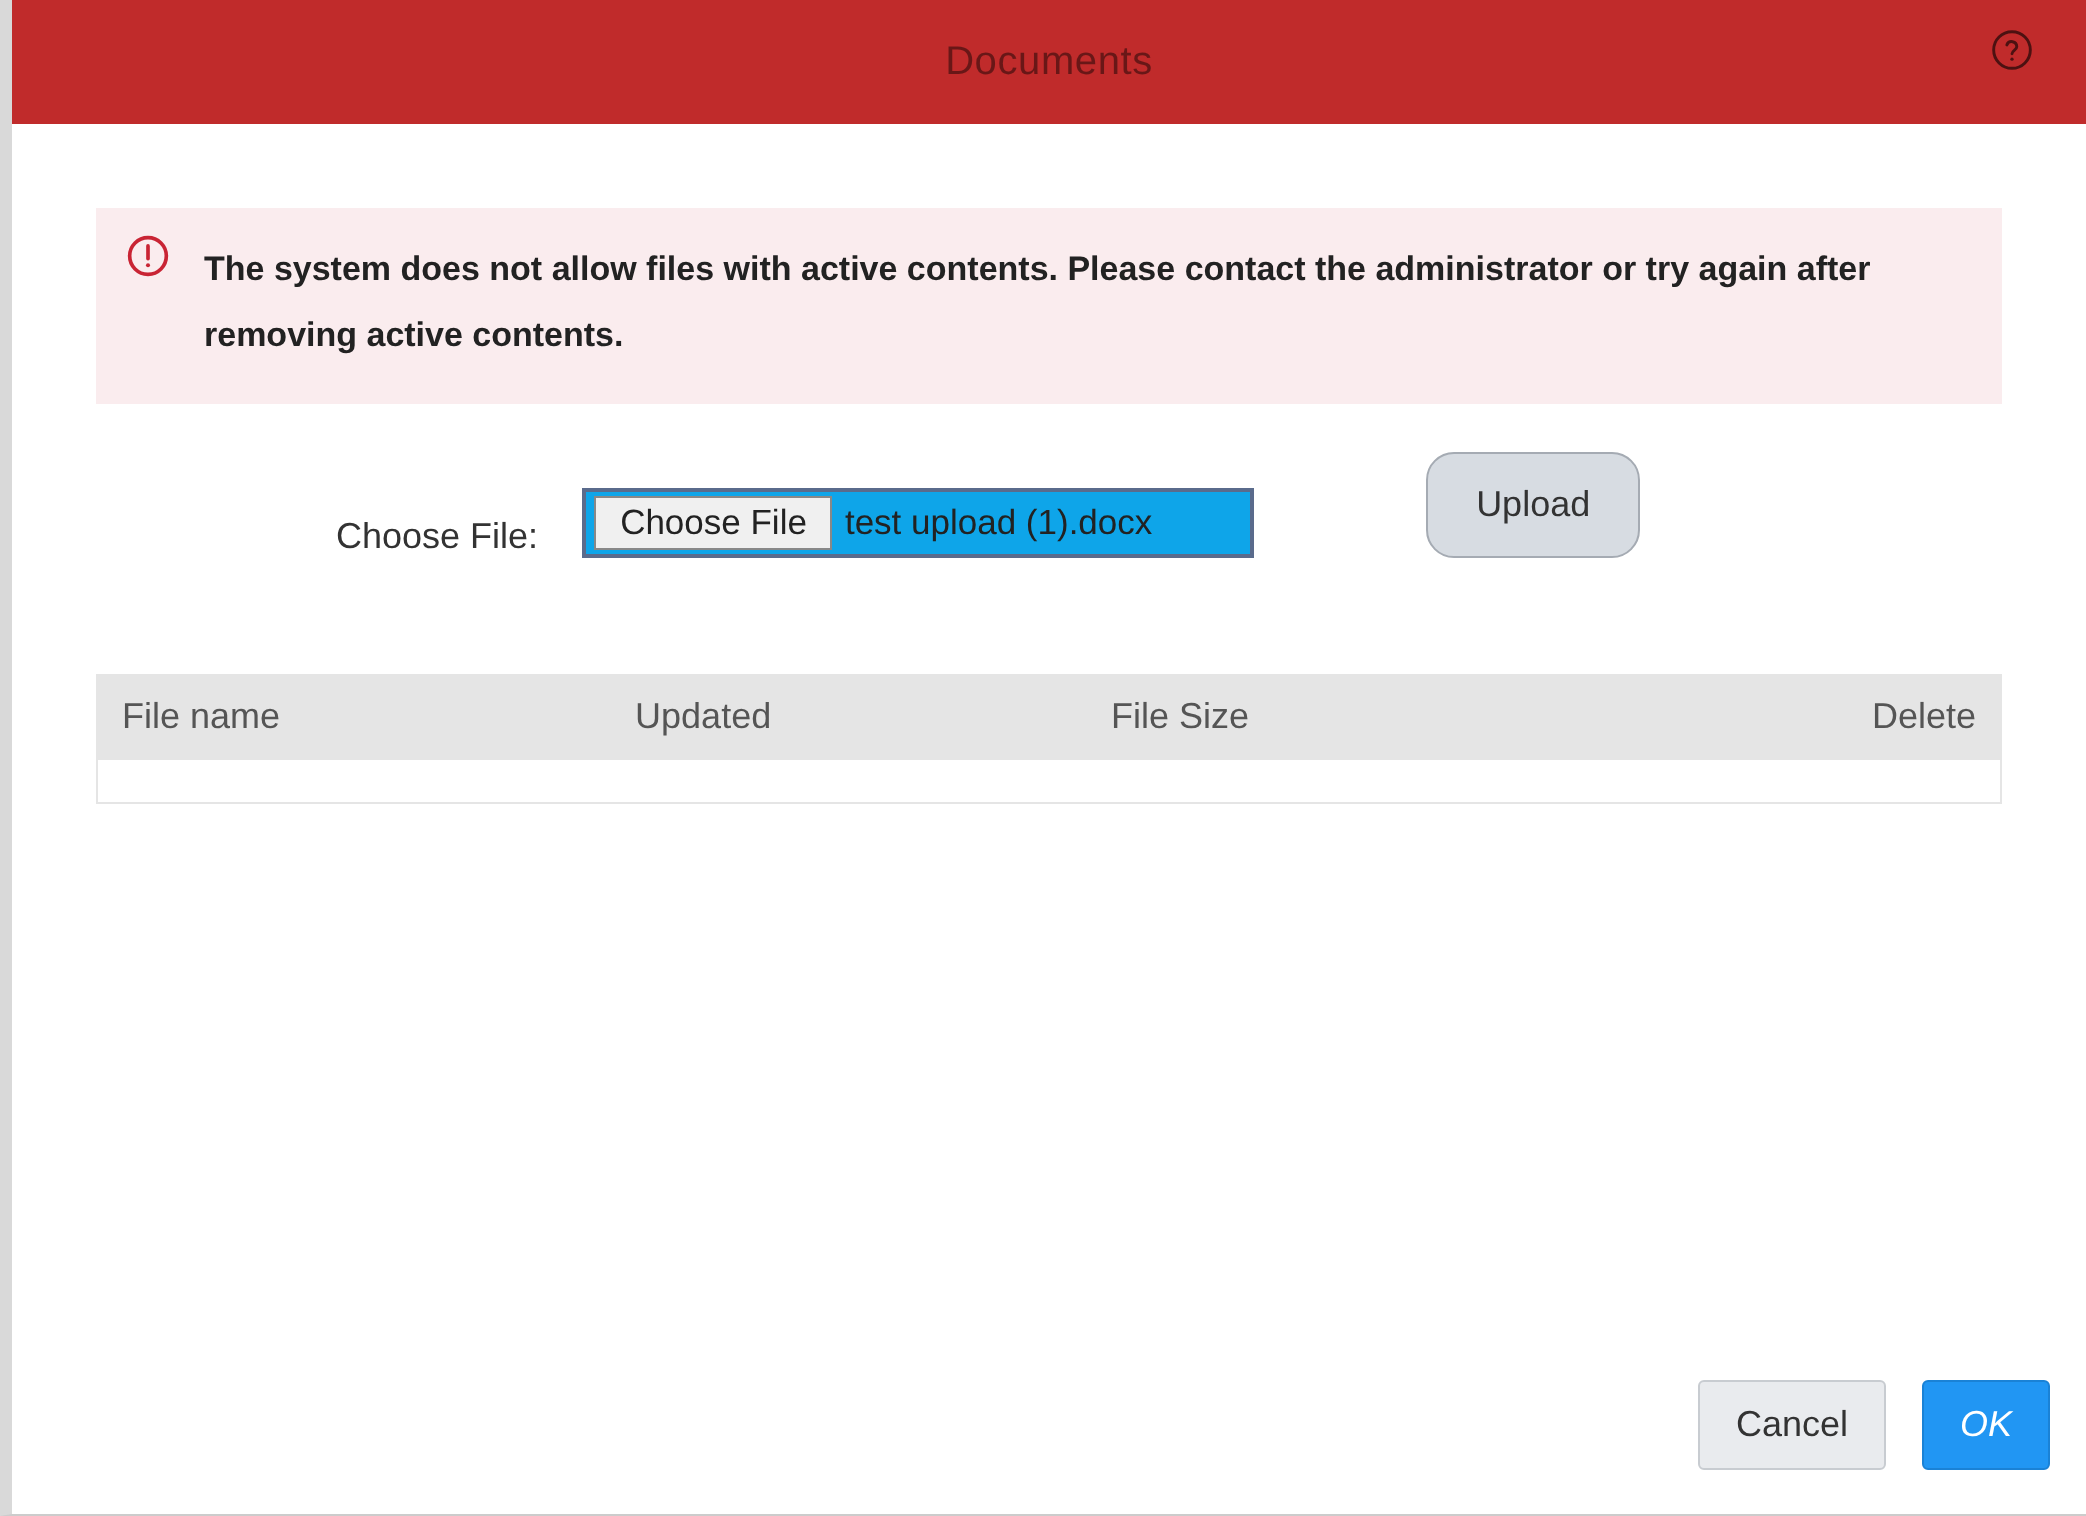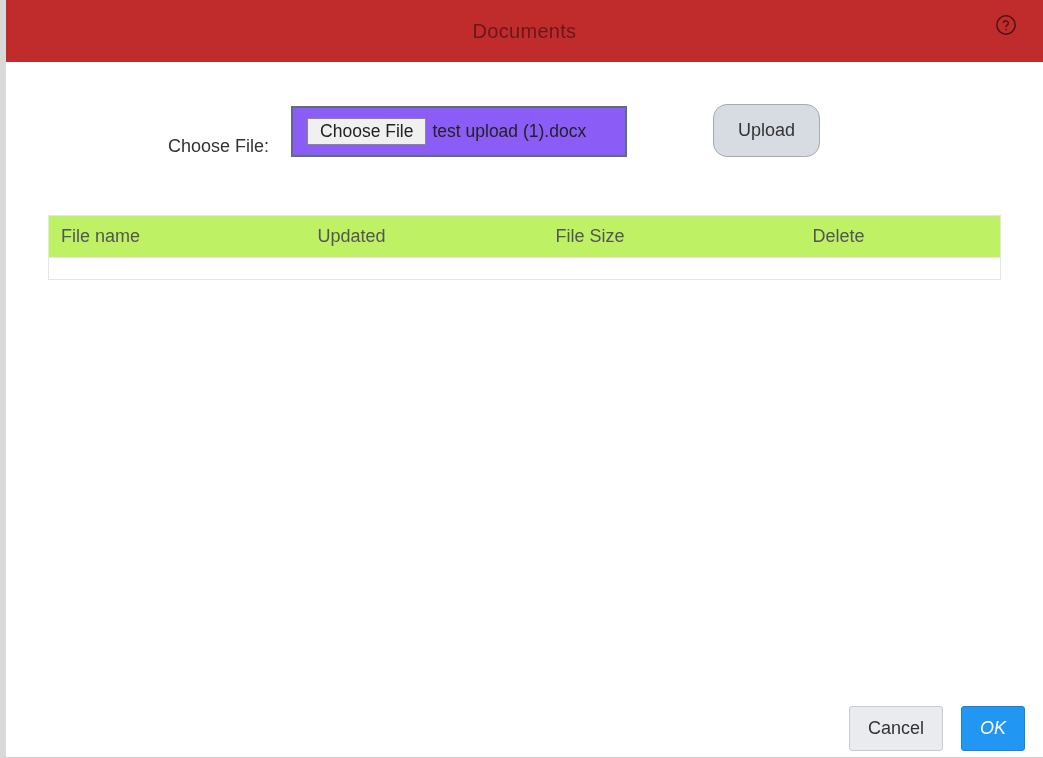--- a/index.html
+++ b/index.html
@@ -79,25 +79,25 @@
       margin-bottom: 58px;
       padding-left: 120px;
     }
     .choose-label {
       font-size: 18px;
       color: #333;
       margin-right: 22px;
     }
     .file-input-wrap {
       border: 2px solid #5a6b8c;
-      background: #8b5cf6;
-      height: 51px;
+      background: #0ea5e9;
+      height: 35px;
       display: inline-flex;
       align-items: center;
-      padding: 12px;
+      padding: 2px;
       width: 336px;
     }
     .choose-file-btn {
       background: #f0f0f0;
       border: 1px solid #888;
       padding: 3px 12px;
       font-size: 17.5px;
       color: #222;
       cursor: pointer;
       height: 27px;
@@ -119,38 +119,38 @@
       color: #333;
       padding: 15px 24px;
       cursor: pointer;
     }
     .table {
       width: 100%;
       border: 1px solid #e5e5e5;
       border-collapse: collapse;
     }
     .table-head {
-      background: #bef264;
+      background: #e5e5e5;
       border-top: 1px solid #e5e5e5;
       border-bottom: 1px solid #e5e5e5;
     }
     .table-head th {
       text-align: left;
       font-weight: 400;
       color: #555;
       font-size: 18px;
       padding: 10px 12px;
     }
     .table tbody tr td {
       height: 22px;
       border-bottom: 1px solid #e5e5e5;
     }
     .footer {
       position: absolute;
-      bottom: 0;
+      bottom: 16px;
       left: 0;
       right: 0;
       height: 58px;
       display: flex;
       justify-content: flex-end;
       align-items: center;
       padding-right: 18px;
       gap: 18px;
     }
     .btn-cancel {
@@ -184,38 +184,48 @@
       <svg viewBox="0 0 24 24" width="22" height="22" fill="none" stroke="currentColor" stroke-width="1.6">
         <circle cx="12" cy="12" r="10"></circle>
         <path d="M9.2 9.2a2.8 2.8 0 0 1 5.4 1c0 1.8-2.6 2.2-2.6 3.8" stroke-linecap="round"></path>
         <circle cx="12" cy="17" r="0.9" fill="currentColor" stroke="none"></circle>
       </svg>
     </span>
   </div>
 
   <div class="content">
 
+    <div class="alert">
+      <span class="alert-icon">
+        <svg viewBox="0 0 24 24" width="22" height="22" fill="none" stroke="currentColor" stroke-width="2">
+          <circle cx="12" cy="12" r="10"></circle>
+          <line x1="12" y1="6.5" x2="12" y2="13.5" stroke-linecap="round"></line>
+          <circle cx="12" cy="17" r="1.1" fill="currentColor" stroke="none"></circle>
+        </svg>
+      </span>
+      <div class="alert-text">The system does not allow files with active contents. Please contact the administrator or try again after removing active contents.</div>
+    </div>
 
 
     <div class="upload-row">
       <span class="choose-label">Choose File:</span>
       <span class="file-input-wrap">
         <span class="choose-file-btn">Choose File</span>
         <span class="file-name">test upload (1).docx</span>
       </span>
       <button class="upload-btn">Upload</button>
     </div>
 
     <table class="table">
       <thead class="table-head">
         <tr>
           <th style="width:27%;">File name</th>
           <th style="width:25%;">Updated</th>
           <th style="width:27%;">File Size</th>
-          <th style="width:21%;">Delete</th>
+          <th style="width:21%;text-align:right;">Delete</th>
         </tr>
       </thead>
       <tbody>
         <tr>
           <td></td>
             <td></td>
             <td></td>
             <td></td>
         </tr>
       </tbody>

